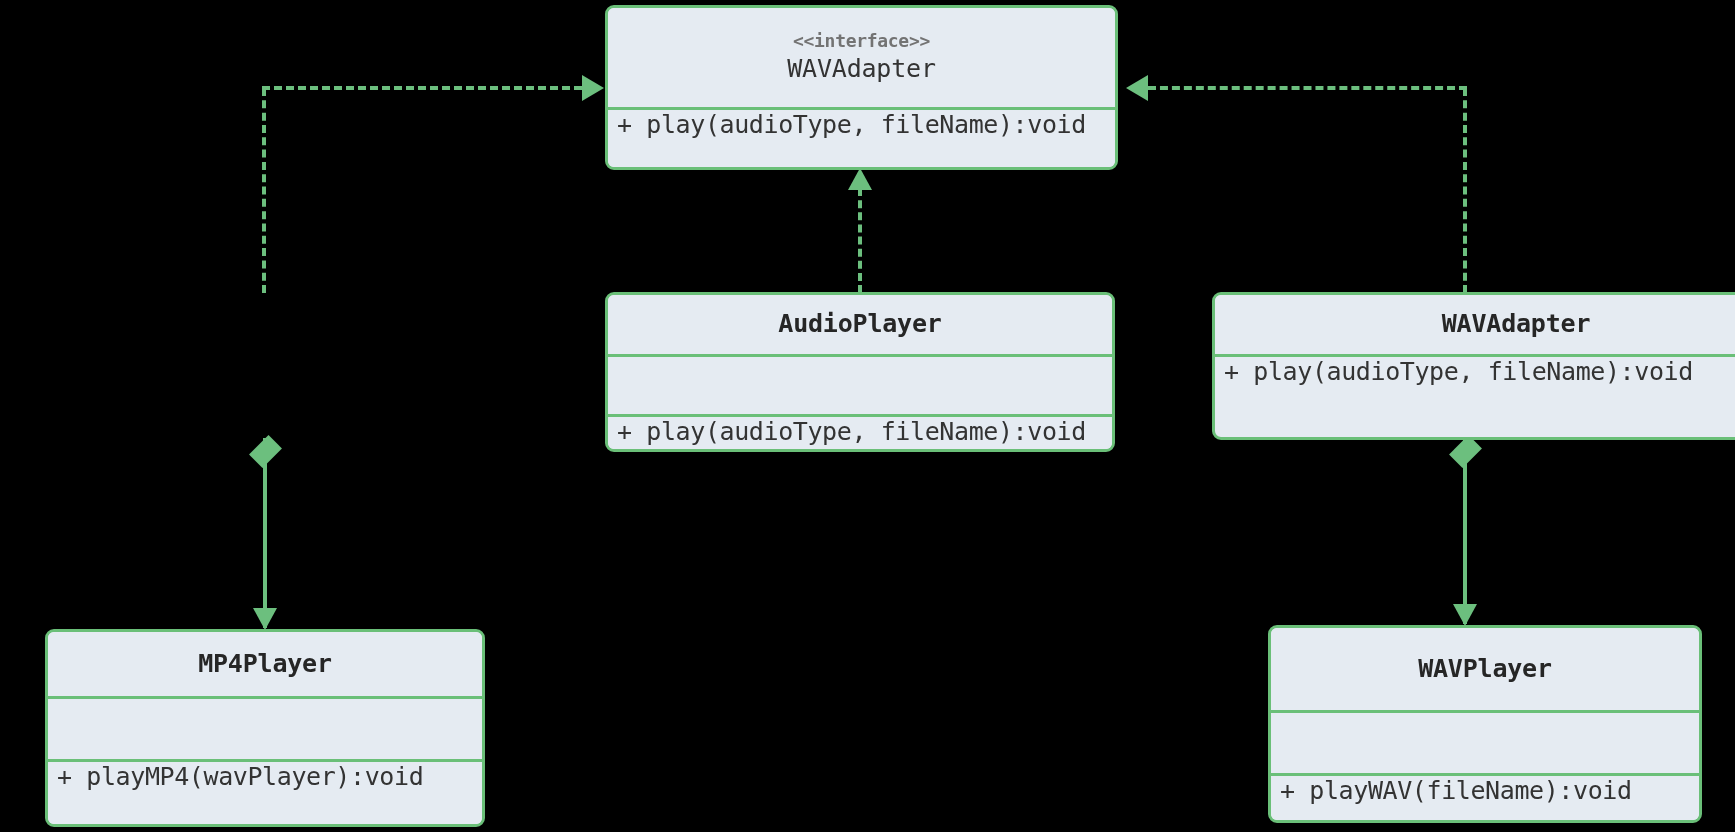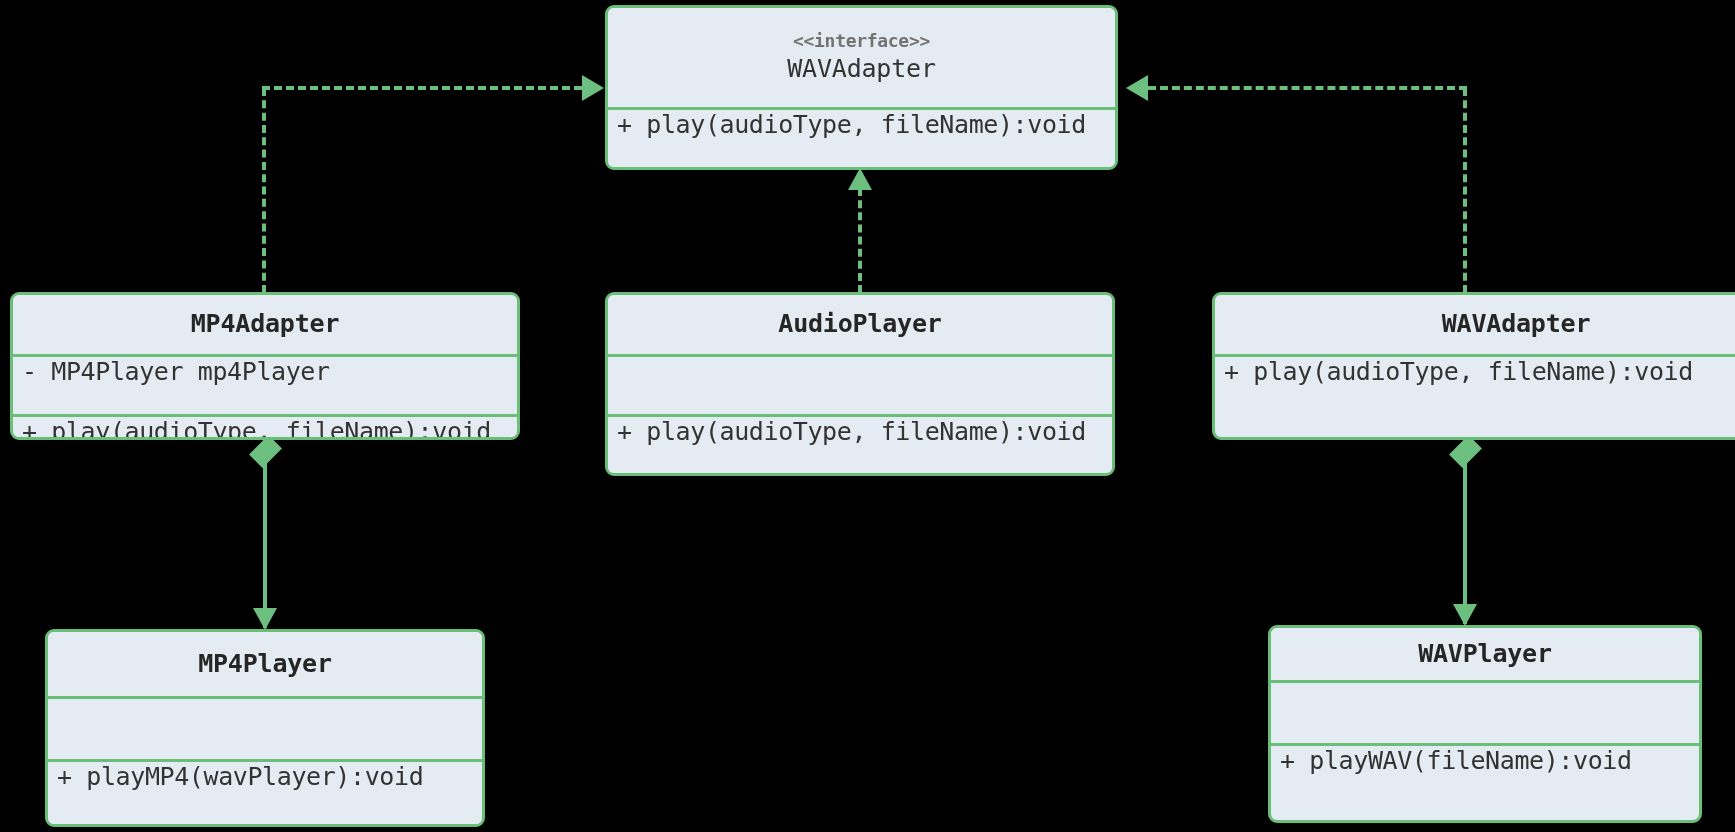--- a/index.html
+++ b/index.html
@@ -145,33 +145,22 @@
   <div class="uml-box" style="left:605px; top:5px; width:513px; height:165px;">
     <div class="sect head" style="height:99px;">
       <div class="cls-stereotype">&lt;&lt;interface&gt;&gt;</div>
       <div class="cls-name">WAVAdapter</div>
     </div>
     <div class="sect" style="height:60px;">
       <span class="member">+ play(audioType, fileName):void</span>
     </div>
   </div>
 
-  <div class="uml-box" style="left:10px; top:292px; width:510px; height:148px;">
-    <div class="sect head" style="height:59px;">
-      <div class="cls-name bold">MP4Adapter</div>
-    </div>
-    <div class="sect" style="height:60px;">
-      <span class="member">- MP4Player mp4Player</span>
-    </div>
-    <div class="sect" style="height:60px;">
-      <span class="member">+ play(audioType, fileName):void</span>
-    </div>
-  </div>
-
-  <div class="uml-box" style="left:605px; top:292px; width:510px; height:184px;">
+
+  <div class="uml-box" style="left:605px; top:292px; width:510px; height:160px;">
     <div class="sect head" style="height:59px;">
       <div class="cls-name bold">AudioPlayer</div>
     </div>
     <div class="sect" style="height:60px;">
       <span class="member"></span>
     </div>
     <div class="sect" style="height:60px;">
       <span class="member">+ play(audioType, fileName):void</span>
     </div>
   </div>
@@ -191,21 +180,21 @@
     </div>
     <div class="sect" style="height:63px;">
       <span class="member"></span>
     </div>
     <div class="sect" style="height:65px;">
       <span class="member">+ playMP4(wavPlayer):void</span>
     </div>
   </div>
 
   <div class="uml-box" style="left:1268px; top:625px; width:434px; height:198px;">
-    <div class="sect head" style="height:52px;">
+    <div class="sect head" style="height:82px;">
       <div class="cls-name bold">WAVPlayer</div>
     </div>
     <div class="sect" style="height:63px;">
       <span class="member"></span>
     </div>
     <div class="sect" style="height:65px;">
       <span class="member">+ playWAV(fileName):void</span>
     </div>
   </div>
 

